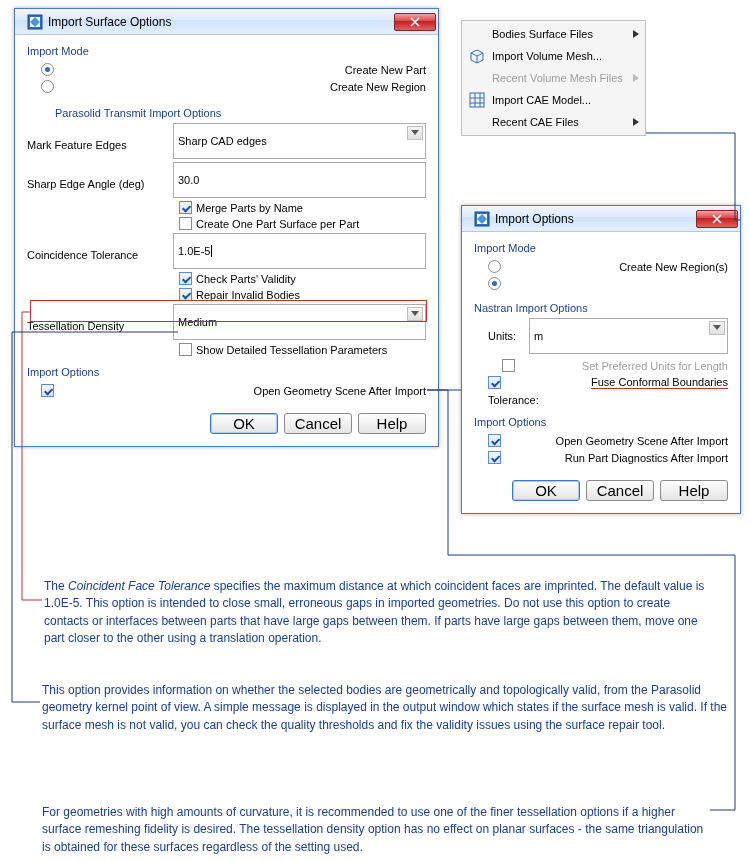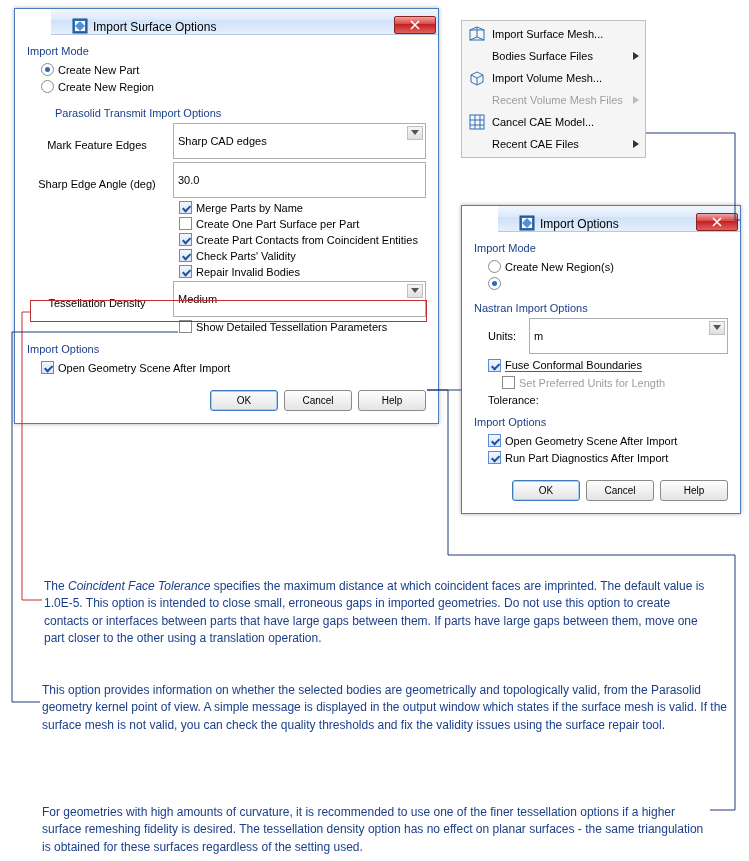--- a/index.html
+++ b/index.html
@@ -18,23 +18,22 @@
     position: absolute;
     background: #fff;
     border: 1px solid #4a7cbf;
     box-shadow: 0 0 4px rgba(0,0,0,0.3);
   }
   .titlebar {
     height: 26px;
     background: linear-gradient(to bottom, #f3f7ff 0%, #dce9fb 45%, #cfe2f9 46%, #e4effc 100%);
     border-bottom: 1px solid #b5c9e4;
     display: flex;
-    align-items: flex-end;
-    padding: 0 2px 0 21px;
-    margin-left: 36px;
+    align-items: center;
+    padding: 0 2px 0 12px;
   }
   .titlebar .app-icon {
     width: 16px; height: 16px; margin-right: 5px;
     display: inline-flex; align-items: center; justify-content: center;
   }
   .titlebar .title {
     flex: 1;
     font-size: 12px;
     color: #000;
   }
@@ -53,22 +52,23 @@
   }
   .group-label {
     color: #1b3f8b;
     margin-bottom: 4px;
     margin-top: 6px;
   }
   .group-label:first-child { margin-top: 0; }
   .radio-row, .check-row {
     display: flex;
     align-items: center;
-    gap: 4px;
+    gap: 20px;
     padding: 2px 0 2px 14px;
+    justify-content: space-between;
   }
   .radio, .checkbox {
     width: 13px; height: 13px;
     border: 1px solid #8a8a8a;
     background: #fff;
     position: relative;
     display: inline-block;
     flex-shrink: 0;
   }
   .radio { border-radius: 50%; }
@@ -93,21 +93,21 @@
     border-width: 0 2px 2px 0;
     transform: rotate(45deg) translateY(-3px);
   }
   .form-row {
     display: flex;
     align-items: center;
     margin: 3px 0;
   }
   .field-label {
     width: 146px;
-    text-align: center;
+    text-align: left;
     padding-right: 6px;
     margin-top: 8px;
   }
   .text-input, .select {
     flex: 1;
     height: 36px;
     border: 1px solid #abadb3;
     background: #fff;
     padding: 0 4px;
     font-family: inherit;
@@ -141,21 +141,21 @@
   }
   .btn {
     min-width: 68px;
     height: 21px;
     border: 1px solid #8a8a8a;
     background: linear-gradient(to bottom, #fefefe, #e4e4e4);
     border-radius: 3px;
     display: flex;
     align-items: center;
     justify-content: center;
-    font-size: 10px;
+    font-size: 15px;
   }
   .btn.default {
     border-color: #3e7ac1;
     box-shadow: 0 0 0 1px #a7cdf4 inset;
   }
   
   .menu-panel {
     position: absolute;
     background: #f5f5f5;
     border: 1px solid #bfbfbf;
@@ -255,25 +255,28 @@
     </div>
 
     <div class="indent-check">
       <span class="checkbox checked"></span>
       <span>Merge Parts by Name</span>
     </div>
     <div class="indent-check">
       <span class="checkbox"></span>
       <span>Create One Part Surface per Part</span>
     </div>
-    <div class="indent-check">
-      <span class="checkbox checked"></span>
-      <span>Create Part Contacts from Coincident Entities</span>
-    </div>
-
+
+    <div class="form-row">
+      <div class="field-label">Coincidence Tolerance</div>
+      <div class="text-input">
+        <span>1.0E-5</span>
+          <span style="border-left:1px solid #000;height:12px;margin-left:1px;"></span>
+      </div>
+    </div>
 
     <div class="indent-check">
       <span class="checkbox checked"></span>
       <span>Check Parts' Validity</span>
     </div>
     <div class="indent-check">
       <span class="checkbox checked"></span>
       <span>Repair Invalid Bodies</span>
     </div>
 
@@ -309,29 +312,20 @@
         </div>
       <div class="btn">
           <span>Help</span>
         </div>
     </div>
   </div>
 </div>
 
 <div class="menu-panel" style="left:461px; top:20px; width:185px;">
   <div class="menu-item">
-    <span class="menu-icon">
-      <svg width="16" height="16">
-          <rect x="1" y="4" width="14" height="10" fill="none" stroke="#2f6fb5"></rect>
-          <path d="M1 4 L8 1 L15 4 M1 14 L8 11 L15 14 M8 1 L8 11" fill="none" stroke="#2f6fb5"></path>
-        </svg>
-    </span>
-    <span>Import Surface Mesh...</span>
-  </div>
-  <div class="menu-item">
     <span>Bodies Surface Files</span>
     <span class="submenu-arrow">
         <svg width="6" height="8">
           <path d="M0 0 L6 4 L0 8 Z" fill="#333"></path>
         </svg>
       </span>
   </div>
   <div class="menu-item">
     <span class="menu-icon">
       <svg width="16" height="16">
@@ -349,21 +343,21 @@
         </svg>
       </span>
   </div>
   <div class="menu-item">
     <span class="menu-icon">
       <svg width="16" height="16">
           <rect x="1" y="1" width="14" height="14" fill="none" stroke="#2f6fb5"></rect>
           <path d="M1 6 H15 M1 11 H15 M6 1 V15 M11 1 V15" stroke="#2f6fb5"></path>
         </svg>
     </span>
-    <span>Cancel CAE Model...</span>
+    <span>Import CAE Model...</span>
   </div>
   <div class="menu-item">
     <span>Recent CAE Files</span>
     <span class="submenu-arrow">
         <svg width="6" height="8">
           <path d="M0 0 L6 4 L0 8 Z" fill="#333"></path>
         </svg>
       </span>
   </div>
 </div>
@@ -399,28 +393,28 @@
       <div style="width:55px;padding-left:14px;">Units:</div>
       <div class="select">
         <span>m</span>
         <span class="select-arrow">
           <svg width="8" height="6">
               <path d="M0 0 L8 0 L4 5 Z" fill="#555"></path>
             </svg>
         </span>
       </div>
     </div>
-    <div class="check-row">
-      <span class="checkbox checked"></span>
-      <span style="border-bottom:1px solid #c03030;">Fuse Conformal Boundaries</span>
-    </div>
     <div class="check-row" style="padding-left:28px;">
       <span class="checkbox"></span>
       <span class="disabled-text">Set Preferred Units for Length</span>
     </div>
+    <div class="check-row">
+      <span class="checkbox checked"></span>
+      <span style="border-bottom:1px solid #c03030;">Fuse Conformal Boundaries</span>
+    </div>
     <div class="form-row">
       <div style="width:70px;padding-left:14px;">Tolerance:</div>
     </div>
 
     <div class="group-label" style="margin-top:10px;">Import Options</div>
     <div class="check-row">
       <span class="checkbox checked"></span>
       <span>Open Geometry Scene After Import</span>
     </div>
     <div class="check-row">

